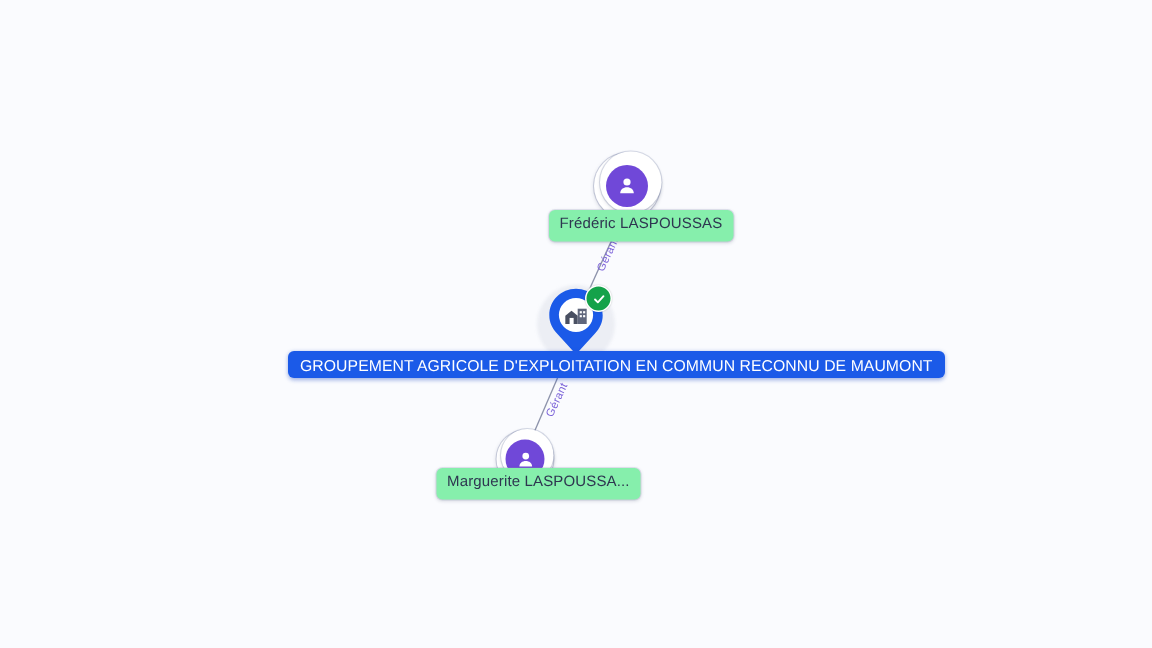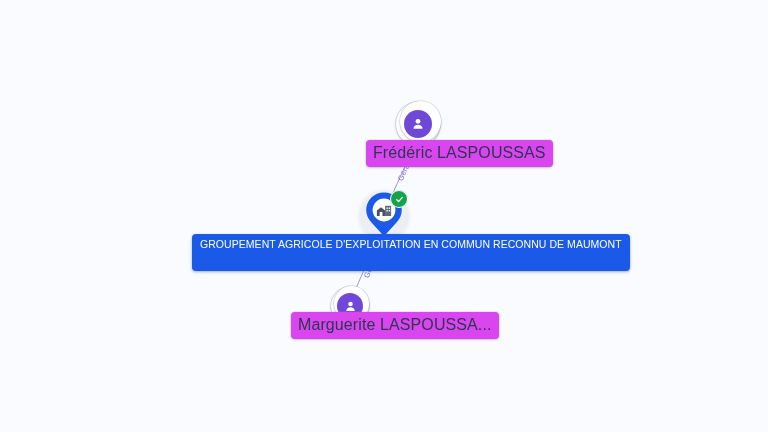--- a/index.html
+++ b/index.html
@@ -94,35 +94,35 @@
     box-shadow: 0 0 1px rgba(0,0,0,0.25);
     display: flex;
     align-items: center;
     justify-content: center;
   }
 
   
   .node-label {
     position: absolute;
     white-space: nowrap;
-    font-size: 16px;
+    font-size: 10px;
     line-height: 1;
     color: #2e3650;
-    background: #d946ef;
+    background: #86efac;
     border-radius: 4px;
     padding: 5px 7px 6px 7px;
     box-shadow: 0 1px 2.5px rgba(40,48,80,0.20), 0 0 0 0.7px rgba(150,158,190,0.22);
     letter-spacing: 0.1px;
   }
   .node-label.root {
     color: #ffffff;
     background: #1b5ae8;
     font-size: 10.5px;
     font-weight: 400;
-    padding: 5px 8px 21px 8px;
+    padding: 5px 8px 2px 8px;
     border-radius: 4px;
     box-shadow: 0 1px 3px rgba(25,70,190,0.42);
     letter-spacing: 0.05px;
   }
 
   .edge-label {
     position: absolute;
     font-size: 7.5px;
     color: #7b62d8;
     white-space: nowrap;

